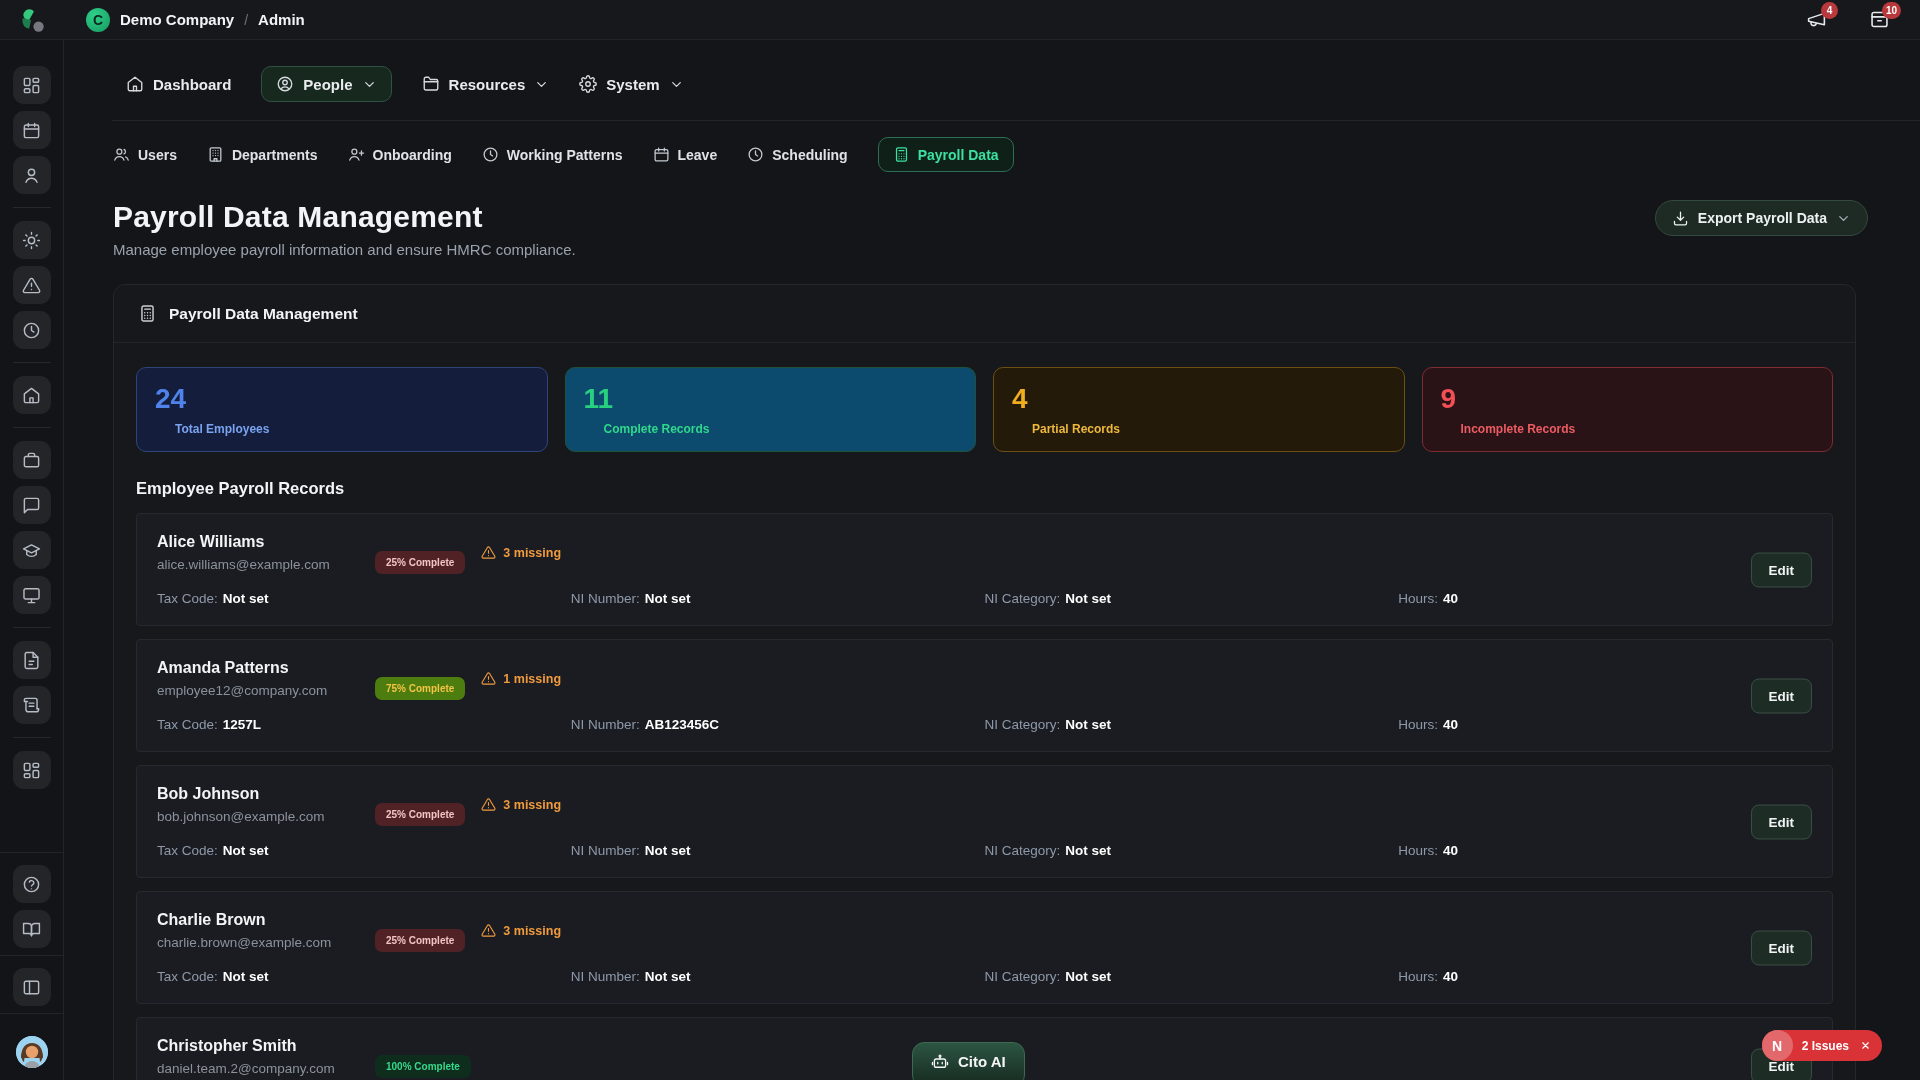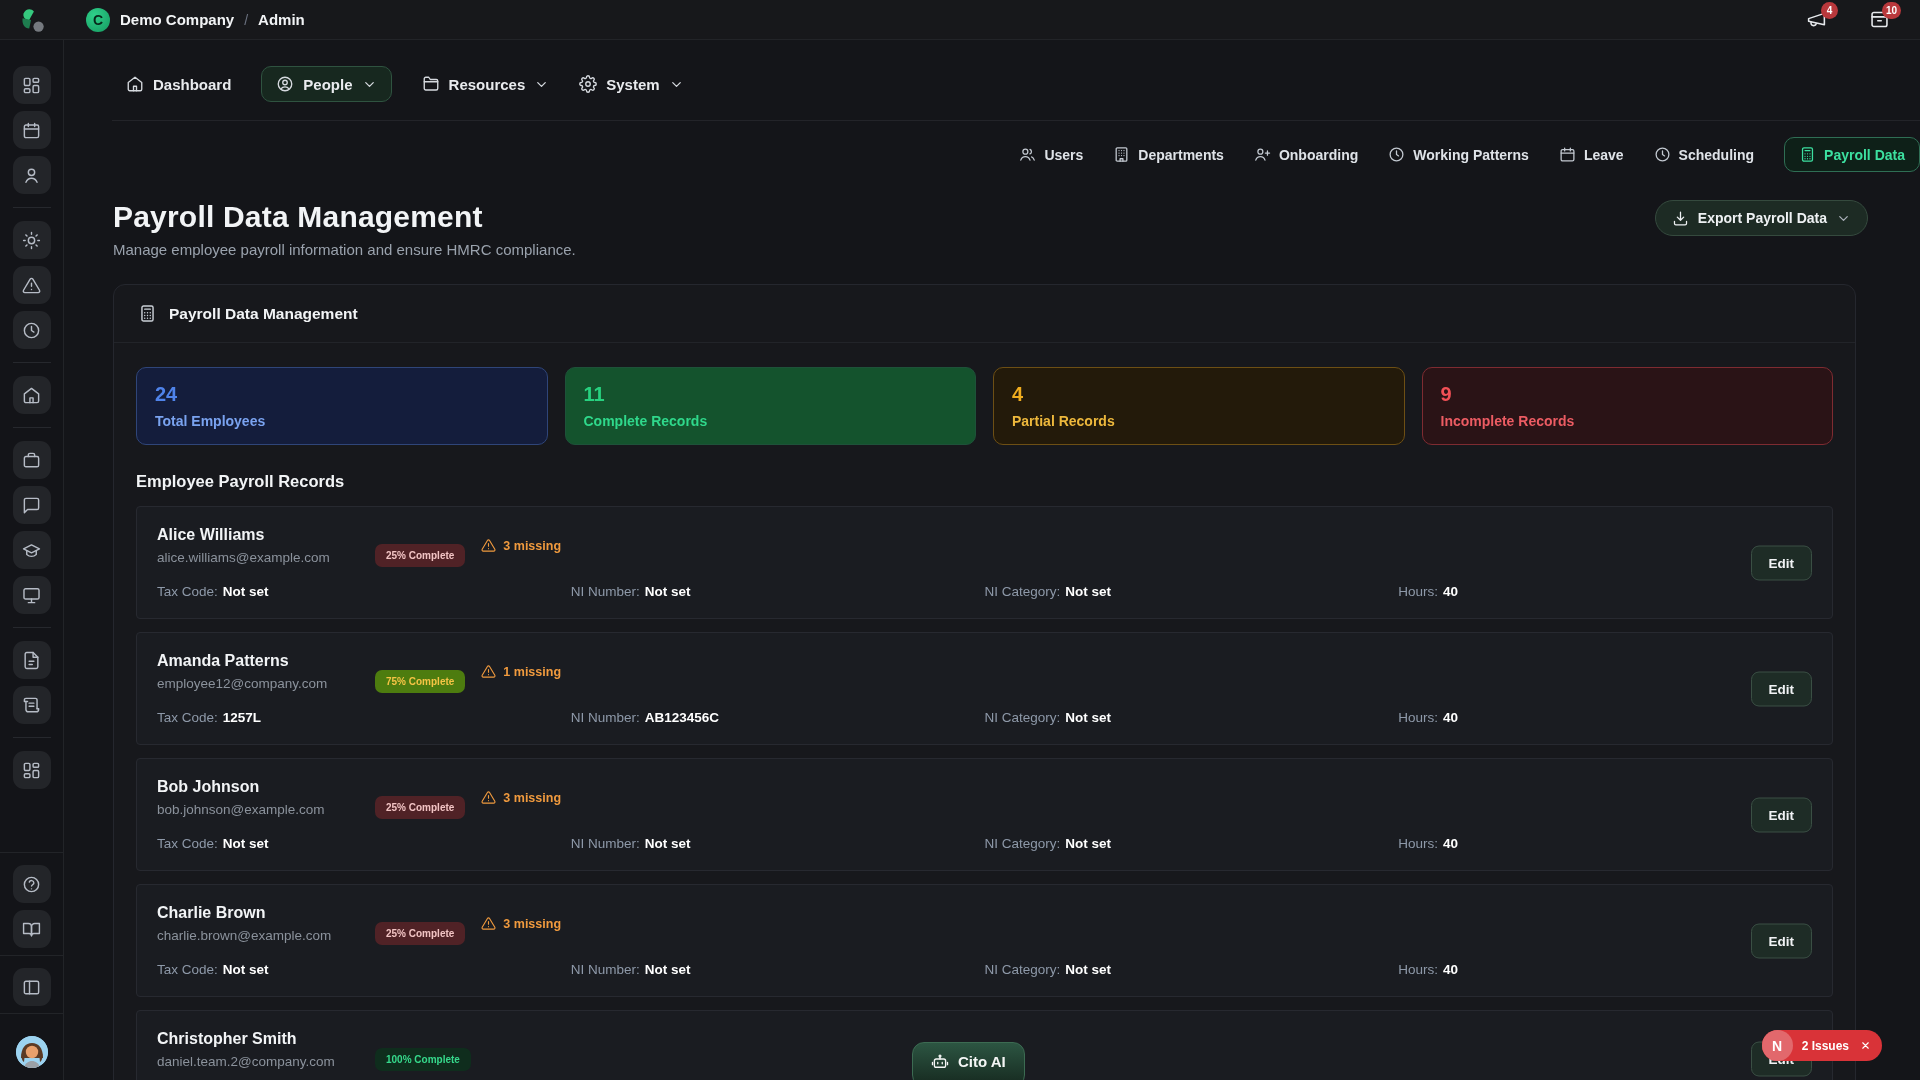--- a/index.html
+++ b/index.html
@@ -35,44 +35,44 @@
 
   
   .main { position:absolute; top:40px; left:64px; width:1856px; }
   .nav-wrap { margin-left:48px; padding:26px 0 18px 14px; border-bottom:1px solid #232429;
     display:flex; align-items:center; gap:30px; }
   .nav-item { display:flex; align-items:center; gap:9px; font-size:15px; font-weight:700; color:#e9ebee; cursor:pointer; }
   .nav-item .ic { color:#d6dadf; }
   .nav-item.pill { background:#17281f; border:1px solid #2f5340; border-radius:10px; padding:8px 14px; }
   .chev { color:#aab1ba; }
 
-  .tabs-row { margin:16px 0 0 49px; display:flex; align-items:center; gap:30px;justify-content:flex-end; }
+  .tabs-row { margin:16px 0 0 49px; display:flex; align-items:center; gap:30px; }
   .tab { display:flex; align-items:center; gap:8px; font-size:14px; font-weight:600; color:#dfe3e8; cursor:pointer; }
   .tab .ic { color:#c3c9d1; }
   .tab.active { color:#3ce0a0; border:1px solid #2f6e54; background:#0e2018; border-radius:10px; padding:8px 14px; }
   .tab.active .ic { color:#3ce0a0; }
 
   .page-head { margin:28px 52px 0 49px; display:flex; align-items:flex-start; justify-content:space-between; }
   .page-head h1 { font-size:30px; font-weight:800; letter-spacing:.2px; }
   .page-head .sub { margin-top:7px; font-size:15px; color:#9aa2ad; }
   .btn-export { display:flex; align-items:center; gap:9px; height:36px; padding:0 16px; border-radius:18px;
     background:#1d2b24; border:1px solid #354a3e; color:#eef1f3; font-weight:700; font-size:14px; cursor:pointer; }
 
   .panel { margin:26px 64px 40px 49px; background:#17181c; border:1px solid #25272e; border-radius:12px; }
   .panel-head { display:flex; align-items:center; gap:12px; padding:19px 24px; border-bottom:1px solid #222429; }
   .panel-head .ic { color:#ccd1d8; }
   .panel-head h2 { font-size:15.5px; font-weight:700; }
 
   .stats { display:grid; grid-template-columns:repeat(4,1fr); gap:17px; margin:24px 22px 0; }
   .stat { border-radius:10px; padding:15px 18px; border:1px solid transparent; cursor:default; }
-  .stat .val { font-size:20px; font-weight:800; }
-  .stat .lab { font-size:14px; margin-top:7px; font-weight:600; }
+  .stat .val { font-size:28px; font-weight:800; }
+  .stat .lab { font-size:12px; margin-top:7px; font-weight:600;margin-left:20px; }
   .stat.blue  { background:#141d3c; border-color:#2f4579; }
   .stat.blue .val { color:#4f83ea; } .stat.blue .lab { color:#7aa3f0; }
-  .stat.green { background:#14532d; border-color:#1e5239; }
+  .stat.green { background:#0c4a6e; border-color:#1e5239; }
   .stat.green .val { color:#27d17f; } .stat.green .lab { color:#2fd88b; }
   .stat.amber { background:#231a0a; border-color:#6d4f14; }
   .stat.amber .val { color:#f0ad1f; } .stat.amber .lab { color:#edb83c; }
   .stat.red   { background:#2a1316; border-color:#7e2b31; }
   .stat.red .val { color:#f25056; } .stat.red .lab { color:#ec5c63; }
 
   .section-title { margin:27px 22px 0; font-size:16.5px; font-weight:700; }
   .rows { margin:15px 22px 24px; display:flex; flex-direction:column; gap:13px; }
   .rowcard { position:relative; background:#1a1c21; border:1px solid #272930; border-radius:4px; padding:17px 20px 19px; }
   .row-top { display:flex; align-items:center; }

